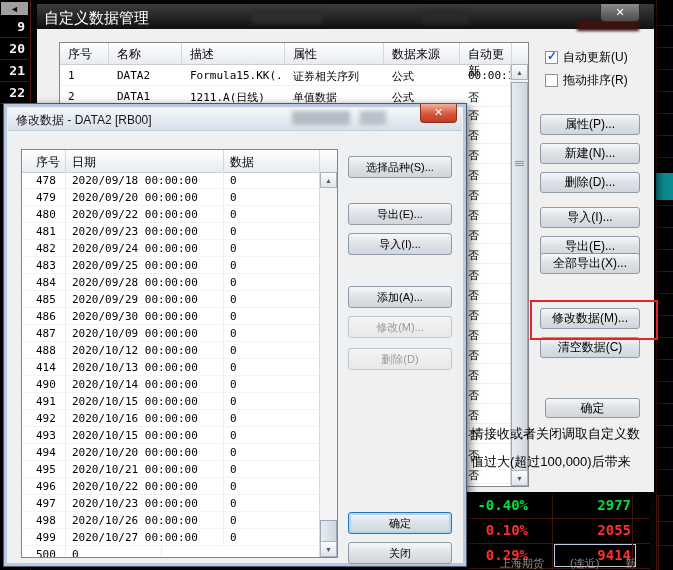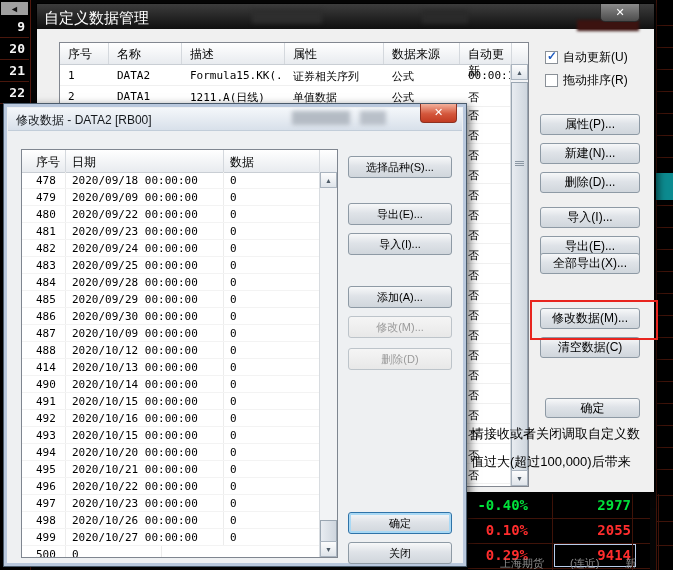--- a/index.html
+++ b/index.html
@@ -284,21 +284,21 @@
       <div class="hc m2">数据</div>
     </div>
     <div class="mod-body">
         <div class="mrow">
           <div class="mcell m0">478</div>
           <div class="mcell m1">2020/09/18 00:00:00</div>
           <div class="mcell m2">0</div>
         </div>
         <div class="mrow">
           <div class="mcell m0">479</div>
-          <div class="mcell m1">2020/09/09 00:00:00</div>
+          <div class="mcell m1">2020/09/20 00:00:00</div>
           <div class="mcell m2">0</div>
         </div>
         <div class="mrow">
           <div class="mcell m0">480</div>
           <div class="mcell m1">2020/09/22 00:00:00</div>
           <div class="mcell m2">0</div>
         </div>
         <div class="mrow">
           <div class="mcell m0">481</div>
           <div class="mcell m1">2020/09/23 00:00:00</div>

